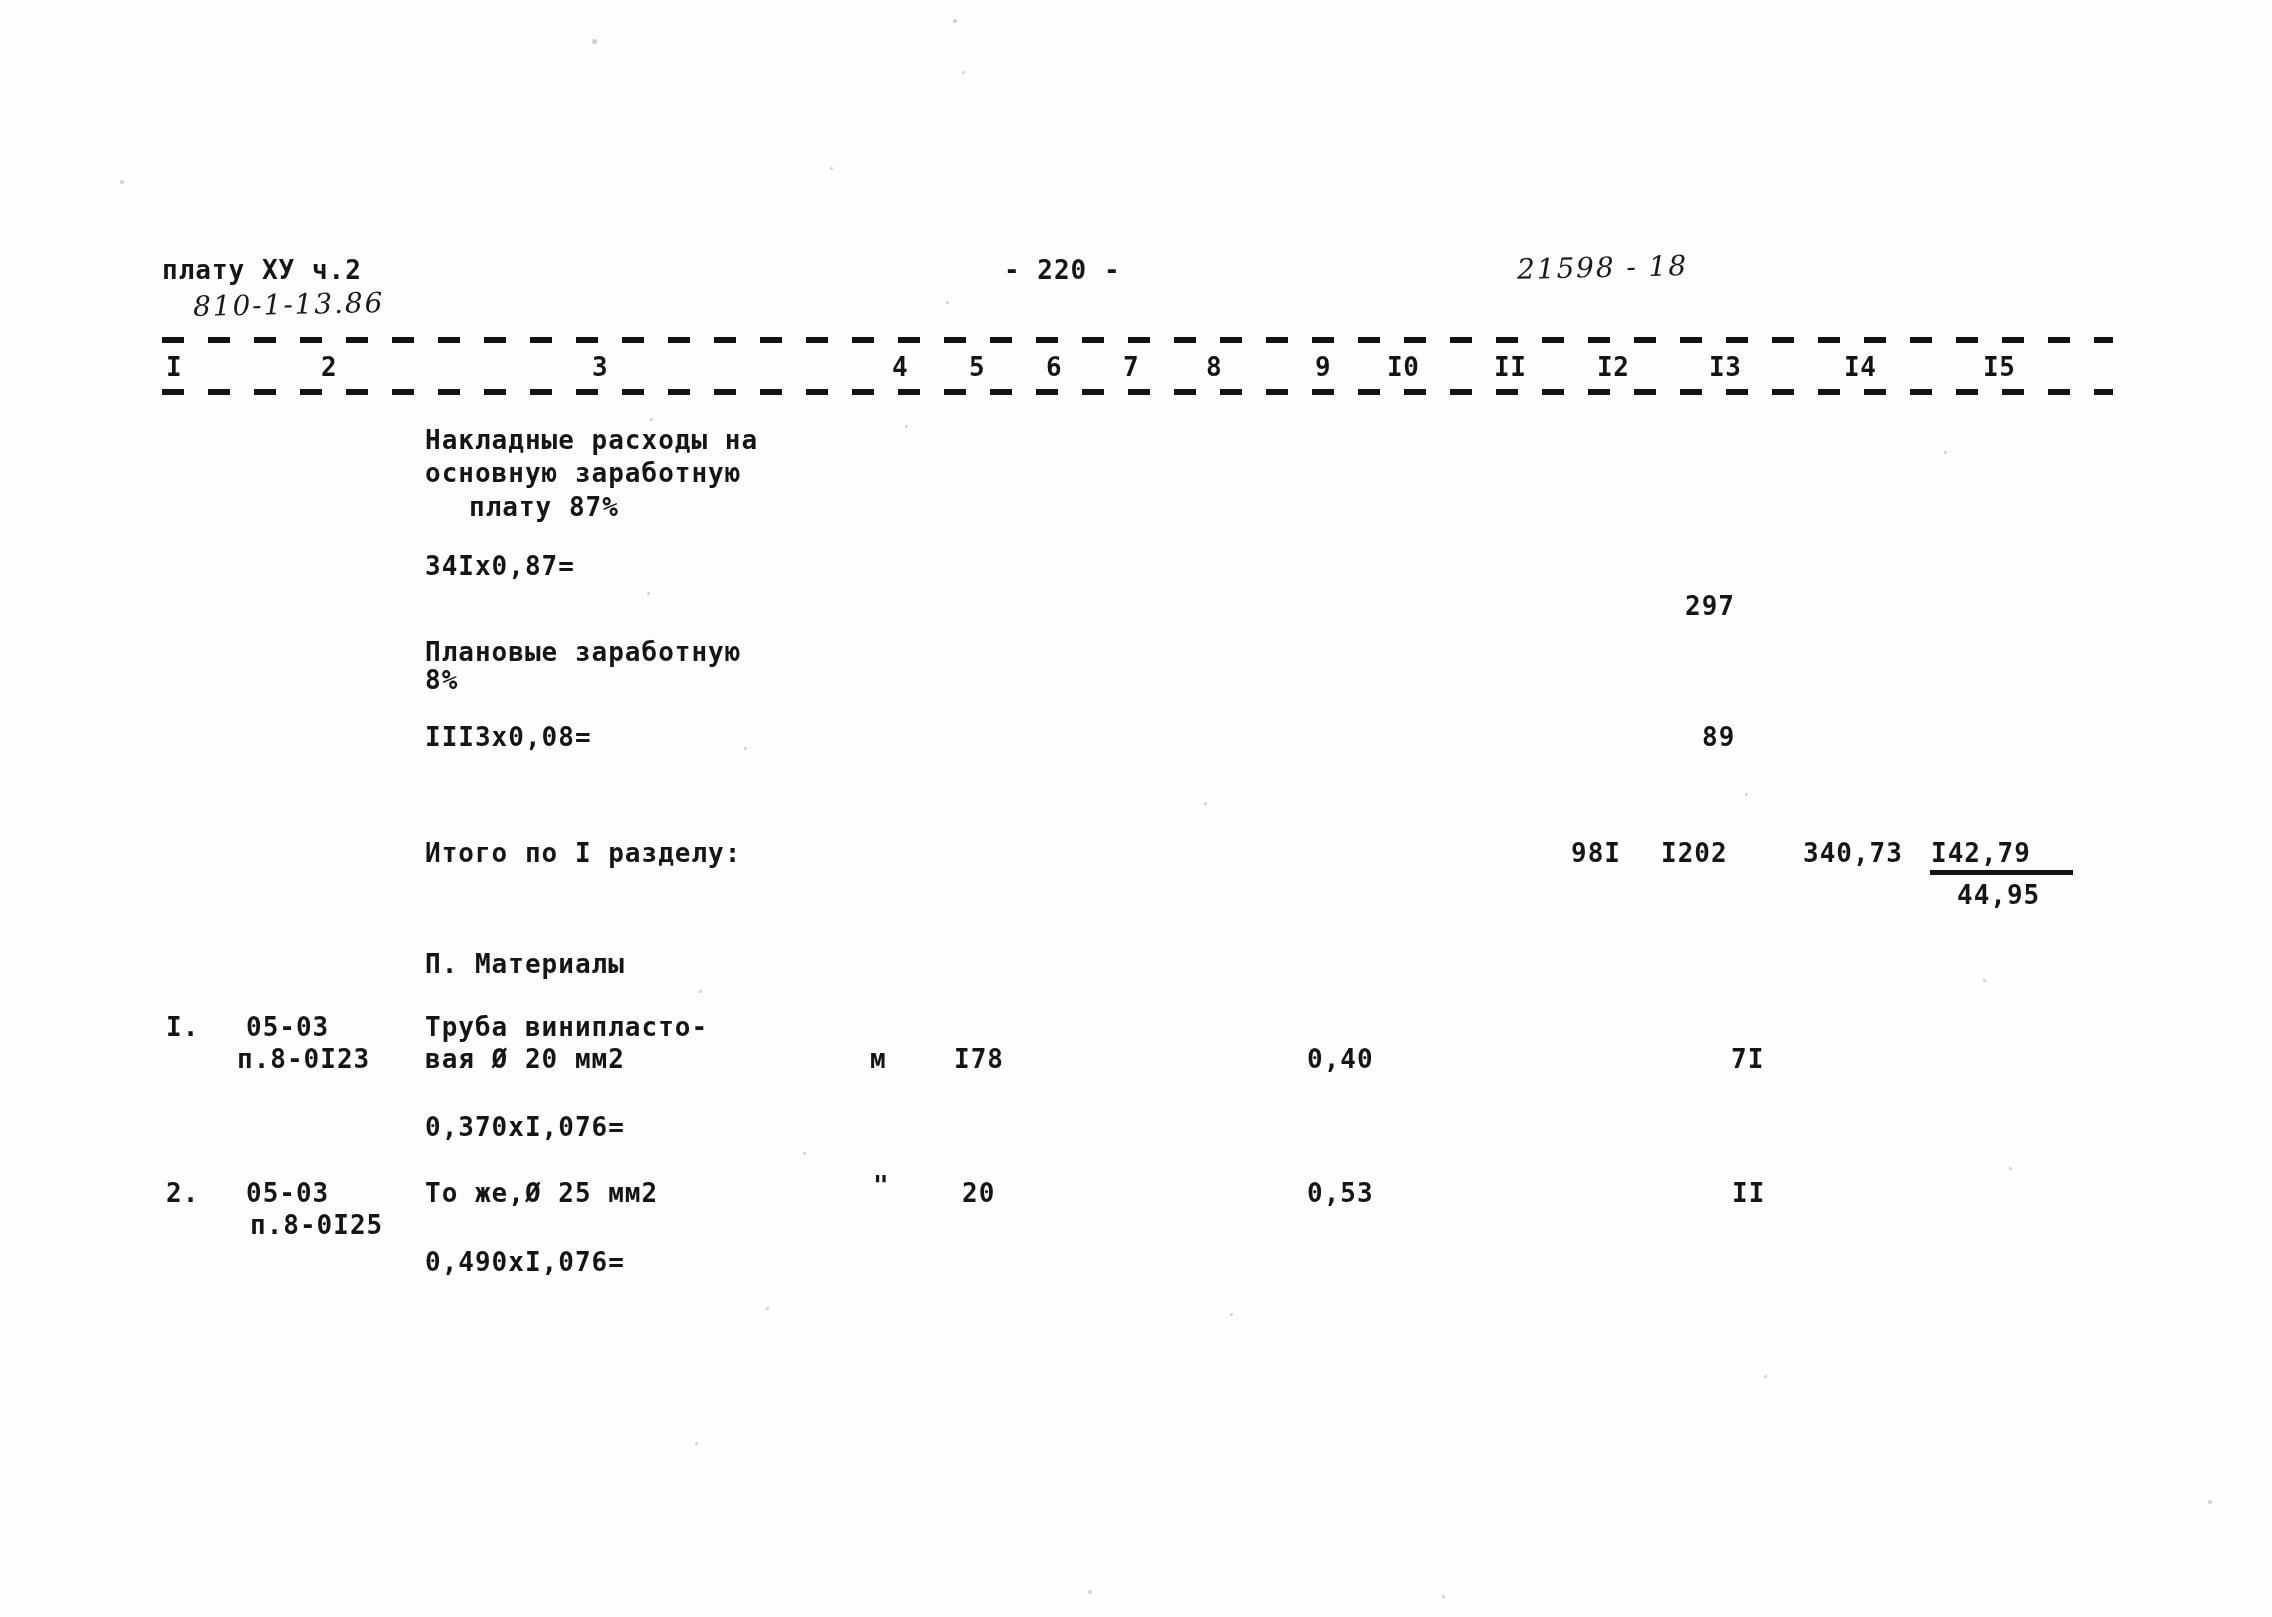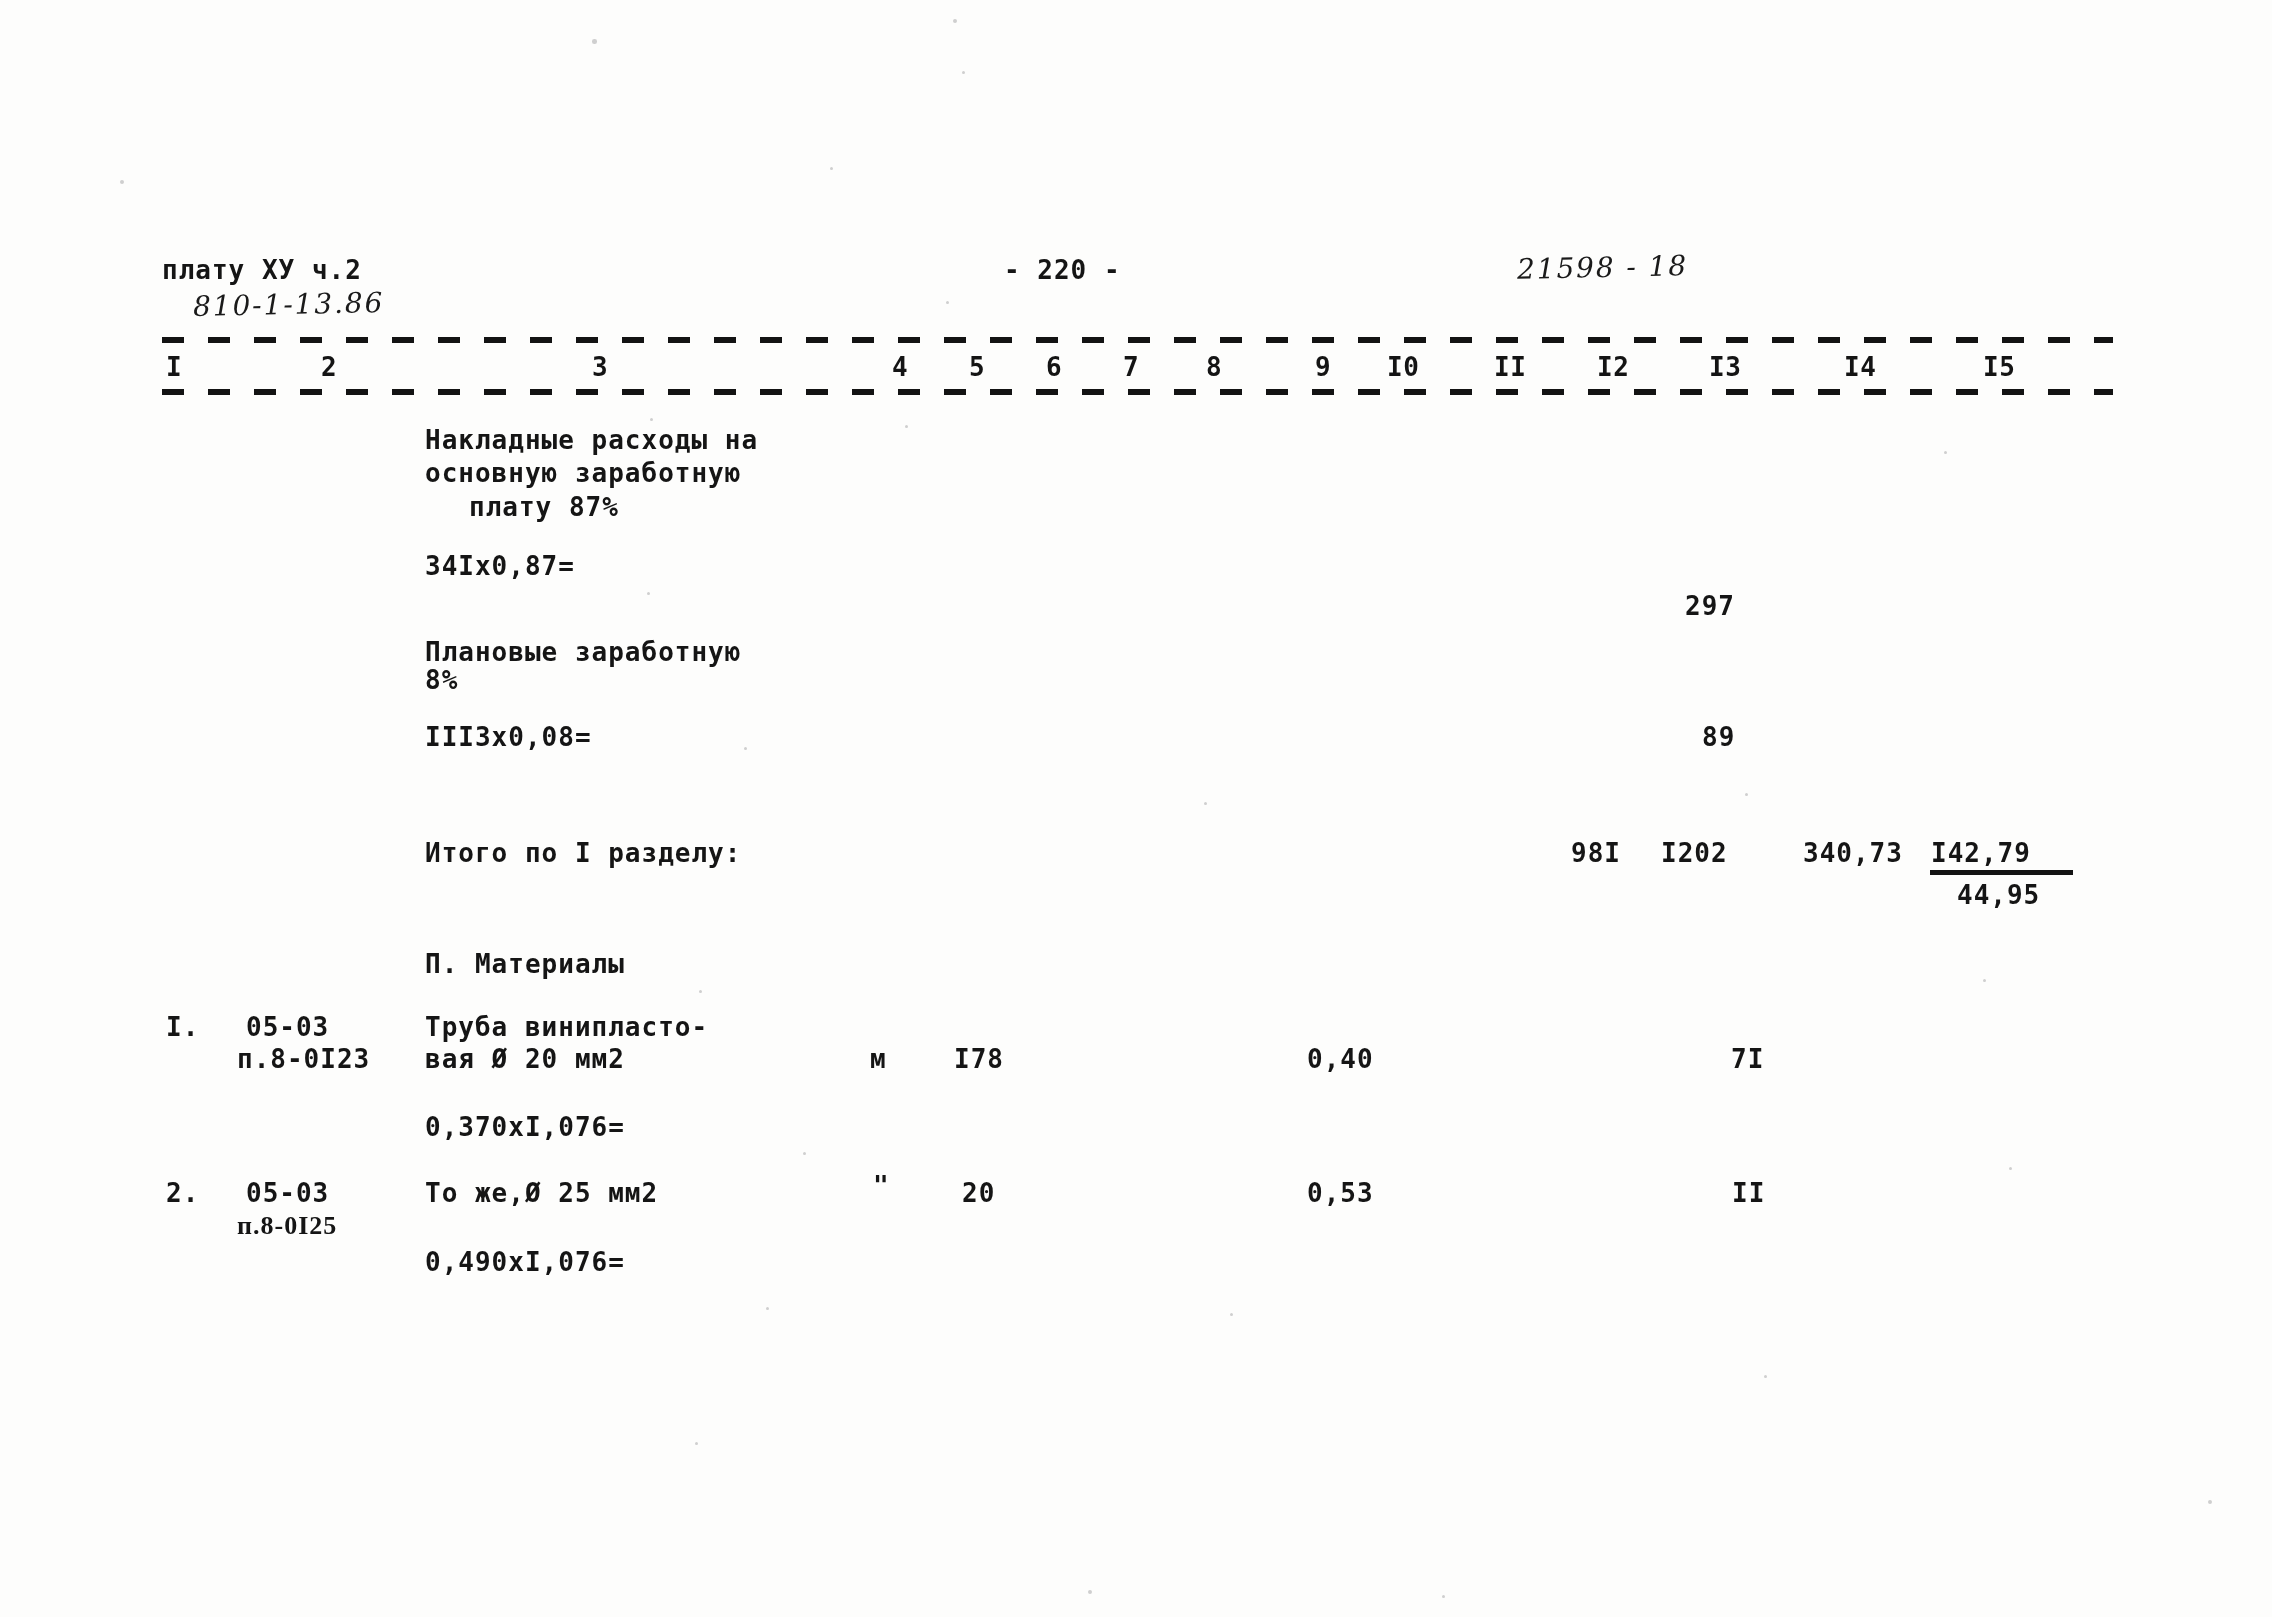--- a/index.html
+++ b/index.html
@@ -141,21 +141,21 @@
   <div class="tw" style="left:425px; top:1011px;">Труба винипласто-</div>
   <div class="tw" style="left:425px; top:1043px;">вая Ø 20 мм2</div>
   <div class="tw" style="left:870px; top:1043px;">м</div>
   <div class="tw" style="left:954px; top:1043px;">I78</div>
   <div class="tw" style="left:1307px; top:1043px;">0,40</div>
   <div class="tw" style="left:1731px; top:1043px;">7I</div>
   <div class="tw" style="left:425px; top:1111px;">0,370xI,076=</div>
 
   <div class="tw" style="left:166px; top:1177px;">2.</div>
   <div class="tw" style="left:246px; top:1177px;">05-03</div>
-  <div class="tw" style="left:237px; top:1209px;font-family:Liberation Serif, serif;">п.8-0I25</div>
+  <div class="tw" style="left:250px; top:1209px;">п.8-0I25</div>
   <div class="tw" style="left:425px; top:1177px;">То же,Ø 25 мм2</div>
   <div class="tw" style="left:873px; top:1170px;">"</div>
   <div class="tw" style="left:962px; top:1177px;">20</div>
   <div class="tw" style="left:1307px; top:1177px;">0,53</div>
   <div class="tw" style="left:1732px; top:1177px;">II</div>
   <div class="tw" style="left:425px; top:1246px;">0,490xI,076=</div>
 
   <div class="speck" style="left:592px;  top:39px;   width:4.5px;  height:4.5px;"></div>
   <div class="speck" style="left:953px; top:19.3px;   width:3.9px;  height:3.9px;"></div>
   <div class="speck" style="left:962px; top:71px;  width:3.2px;  height:3.2px;"></div>

